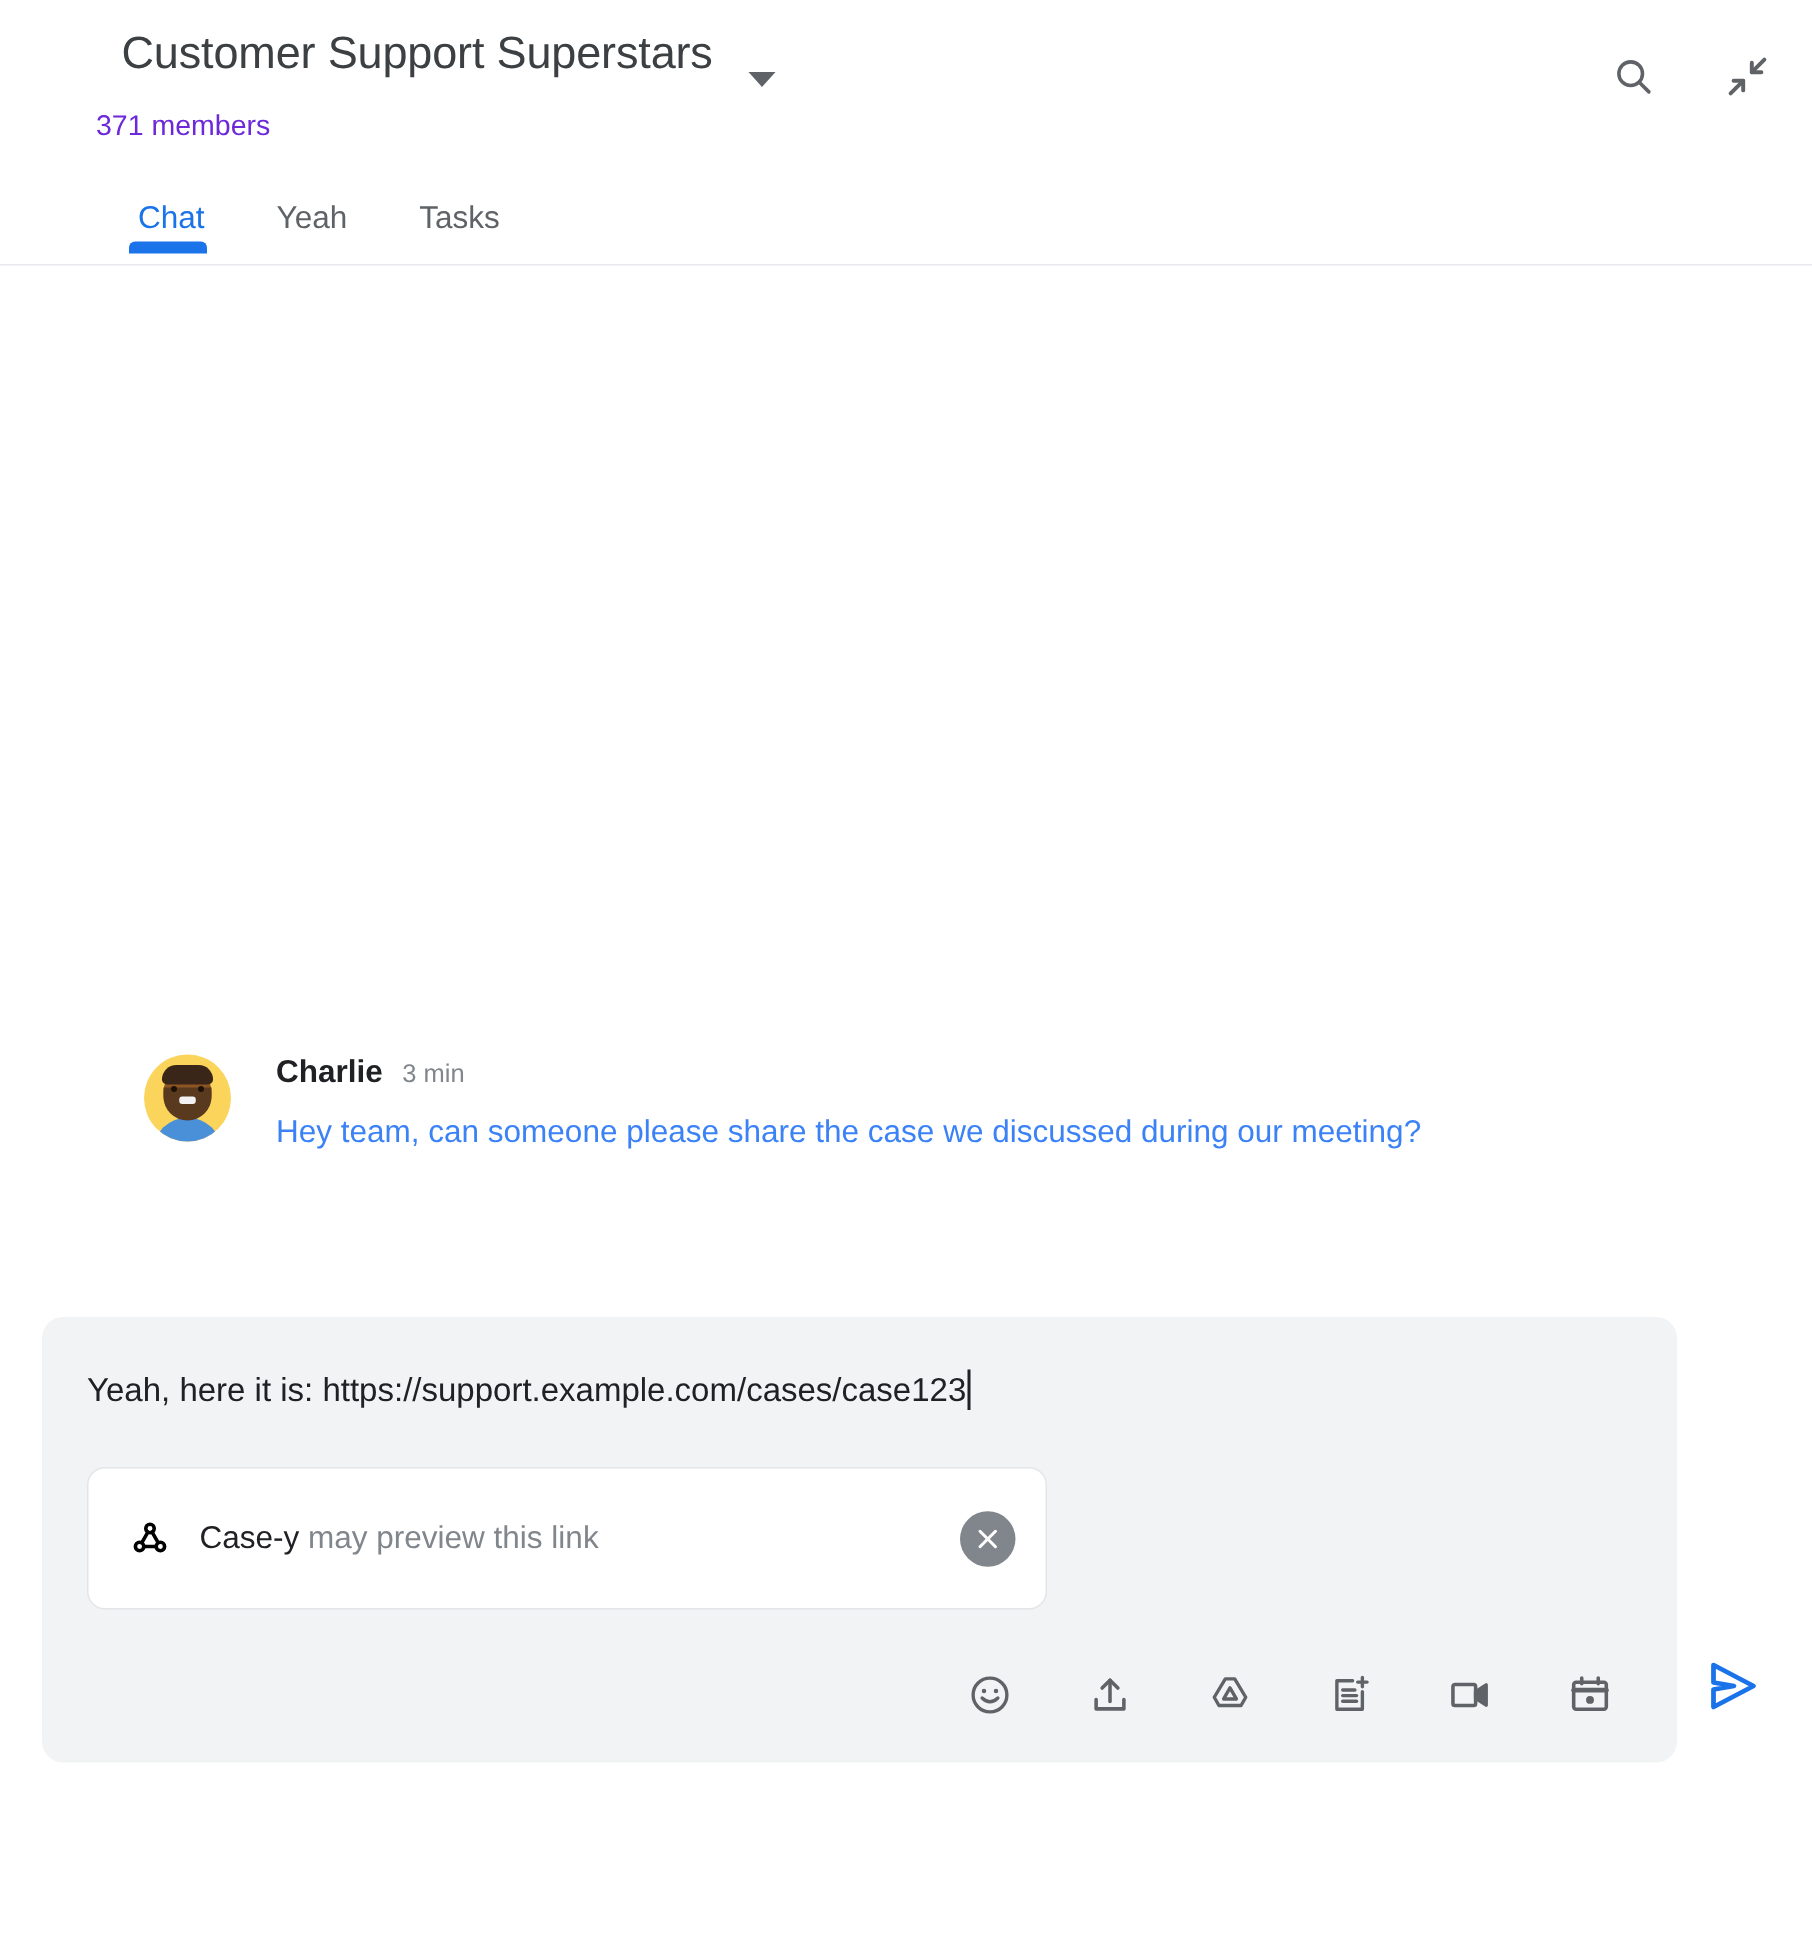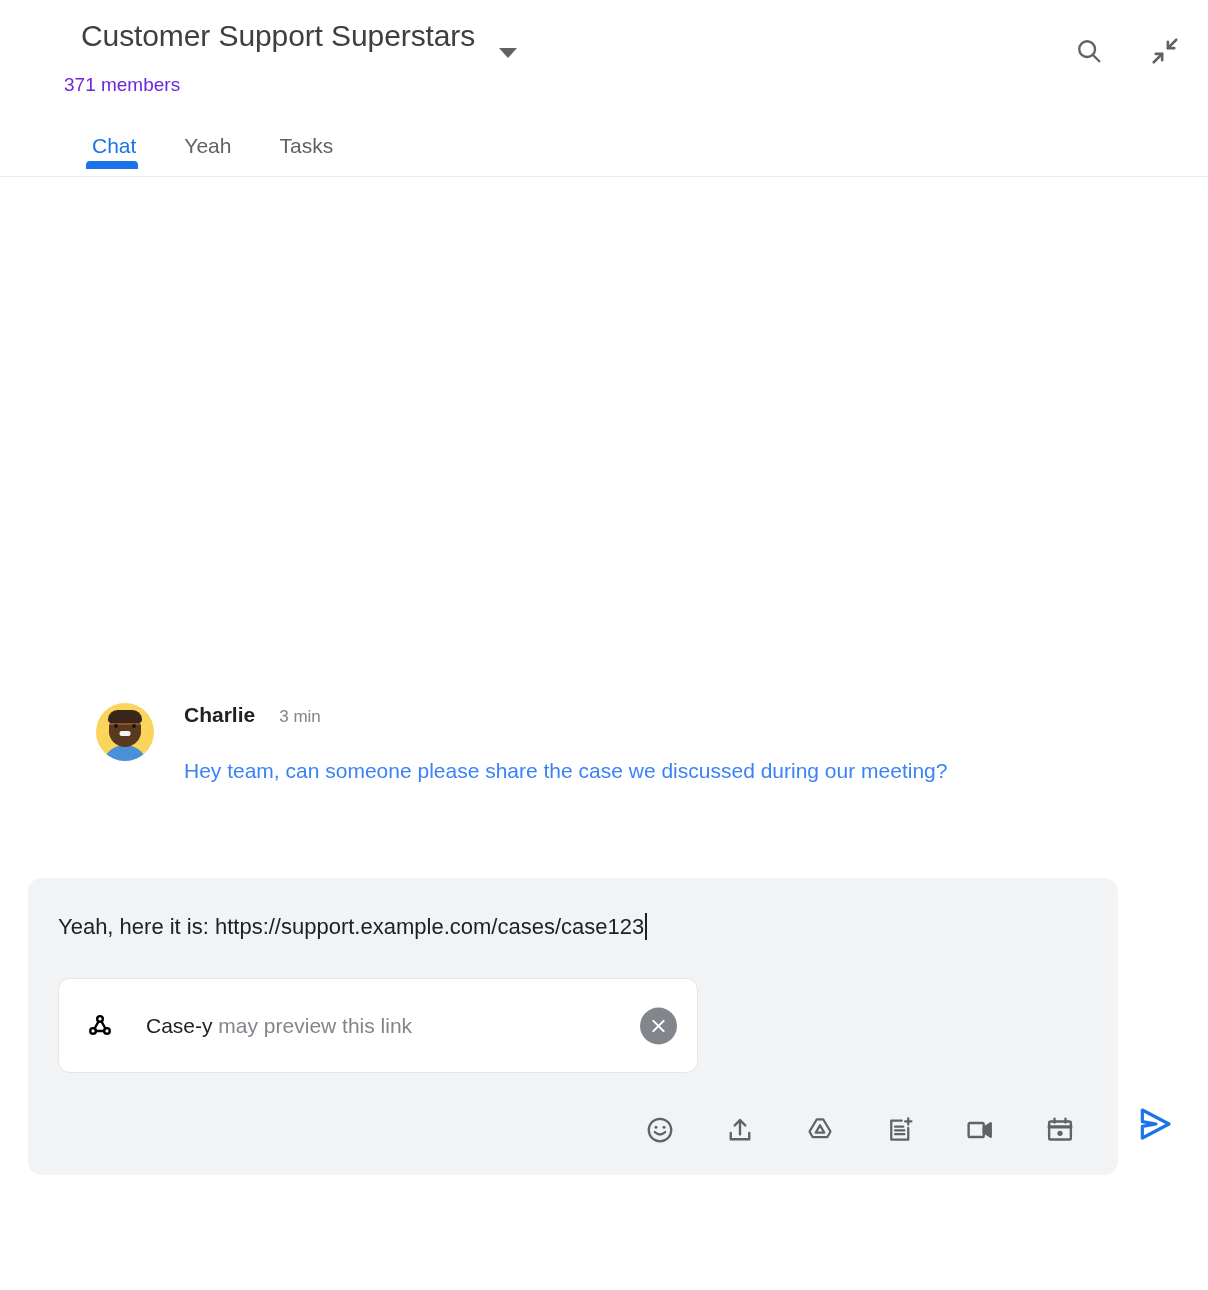--- a/index.html
+++ b/index.html
@@ -185,22 +185,22 @@
     border-radius: 50%;
     background: #1d1208;
   }
   .avatar-eye.left { left: 18px; }
   .avatar-eye.right { right: 18px; }
 
   .msg-body { flex: 1; min-width: 0; }
   .msg-meta {
     display: flex;
     align-items: baseline;
-    gap: 24px;
-    margin-bottom: 24px;
+    gap: 13px;
+    margin-bottom: 8px;
   }
   .msg-author {
     font-size: 21px;
     font-weight: 700;
     color: #202124;
   }
   .msg-time {
     font-size: 17px;
     color: #80868b;
     font-weight: 400;
@@ -246,21 +246,21 @@
     margin-top: 36px;
     position: relative;
     width: 640px;
     height: 95px;
     background: #ffffff;
     border: 1px solid #e3e5e8;
     border-radius: 12px;
     display: flex;
     align-items: center;
     padding: 0 26px;
-    gap: 31px;
+    gap: 18px;
   }
   .chip-icon {
     flex: 0 0 auto;
     display: flex;
     align-items: center;
     justify-content: center;
     width: 30px; height: 30px;
     color: #000000;
   }
   .chip-text {

